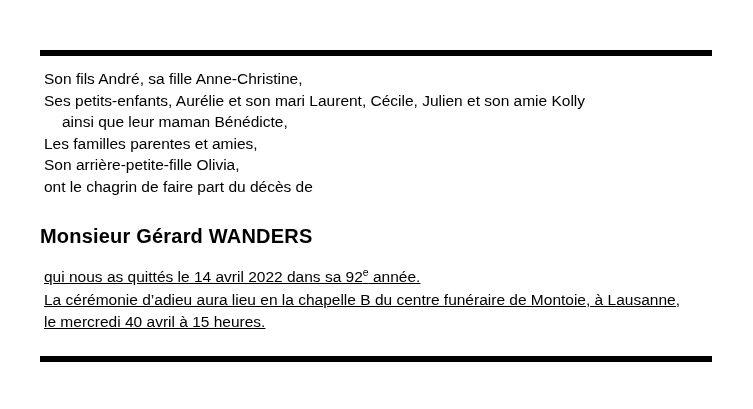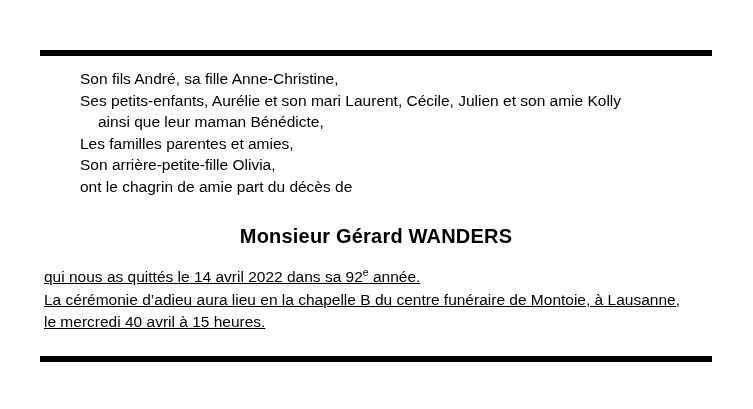--- a/index.html
+++ b/index.html
@@ -23,32 +23,31 @@
   .rule {
     background: #000000;
     height: 6px;
     width: 100%;
   }
   .rule-bottom {
     margin-top: 0;
   }
   .body-block {
     padding: 12px 4px 6px 4px;
-    margin-left: 36px;
   }
   .line {
     font-size: 15.5px;
     line-height: 21.5px;
     white-space: pre;
   }
   .line.indent {
     padding-left: 18px;
   }
   .name-block {
-    text-align: center;
+    text-align: left;
     padding: 22px 0 18px 0;
   }
   .name {
     font-size: 20px;
     font-weight: bold;
     letter-spacing: 0.2px;
   }
   .lower-block {
     padding: 0 4px 14px 4px;
     text-decoration: underline;
@@ -71,21 +70,21 @@
 <div class="notice">
 
   <div class="rule"></div>
 
   <div class="body-block">
     <div class="line">Son fils André, sa fille Anne-Christine,</div>
     <div class="line">Ses petits-enfants, Aurélie et son mari Laurent, Cécile, Julien et son amie Kolly</div>
     <div class="line indent">ainsi que leur maman Bénédicte,</div>
     <div class="line">Les familles parentes et amies,</div>
     <div class="line">Son arrière-petite-fille Olivia,</div>
-    <div class="line">ont le chagrin de amie part du décès de</div>
+    <div class="line">ont le chagrin de faire part du décès de</div>
   </div>
 
   <div class="name-block">
     <div class="name">Monsieur Gérard WANDERS</div>
   </div>
 
   <div class="lower-block">
     <div class="line"><span>qui nous as quittés le 14 avril 2022 dans sa 92<sup>e</sup> année.</span></div>
     <div class="line">La cérémonie d’adieu aura lieu en la chapelle B du centre funéraire de Montoie, à Lausanne,</div>
     <div class="line">le mercredi 40 avril à 15 heures.</div>

